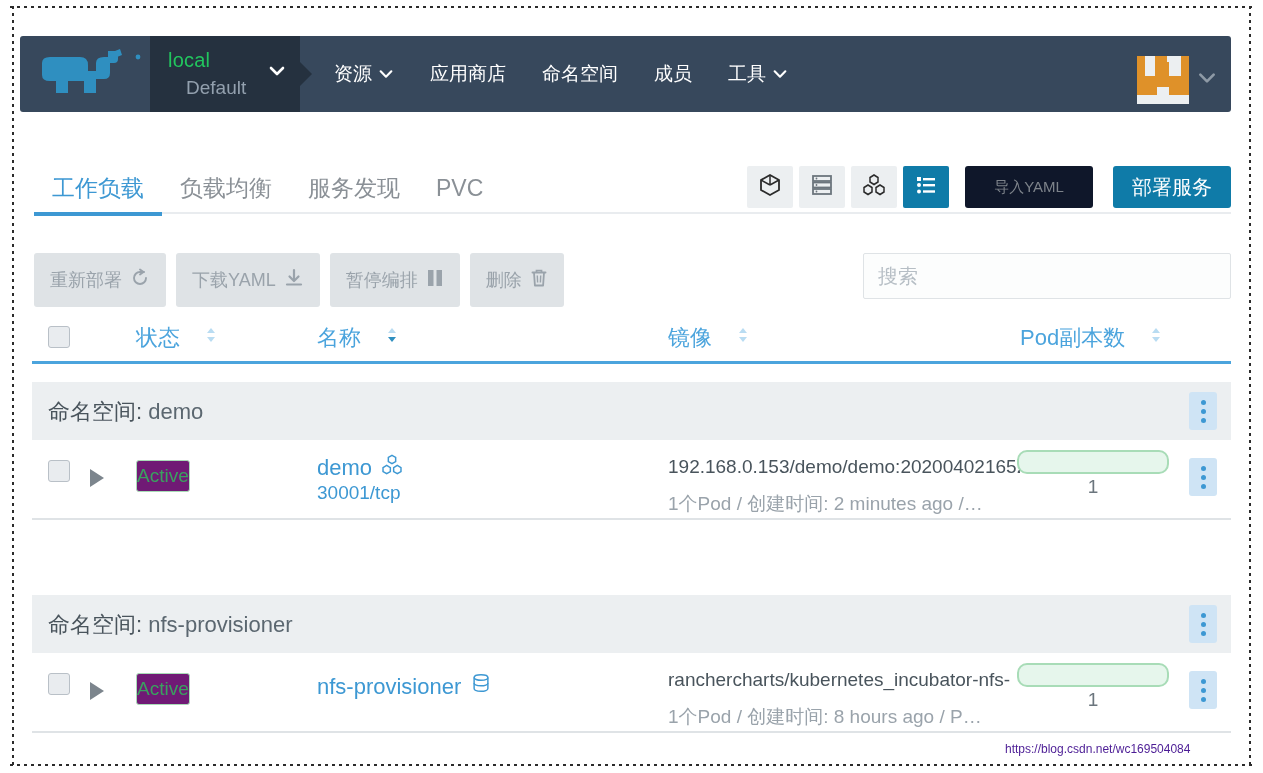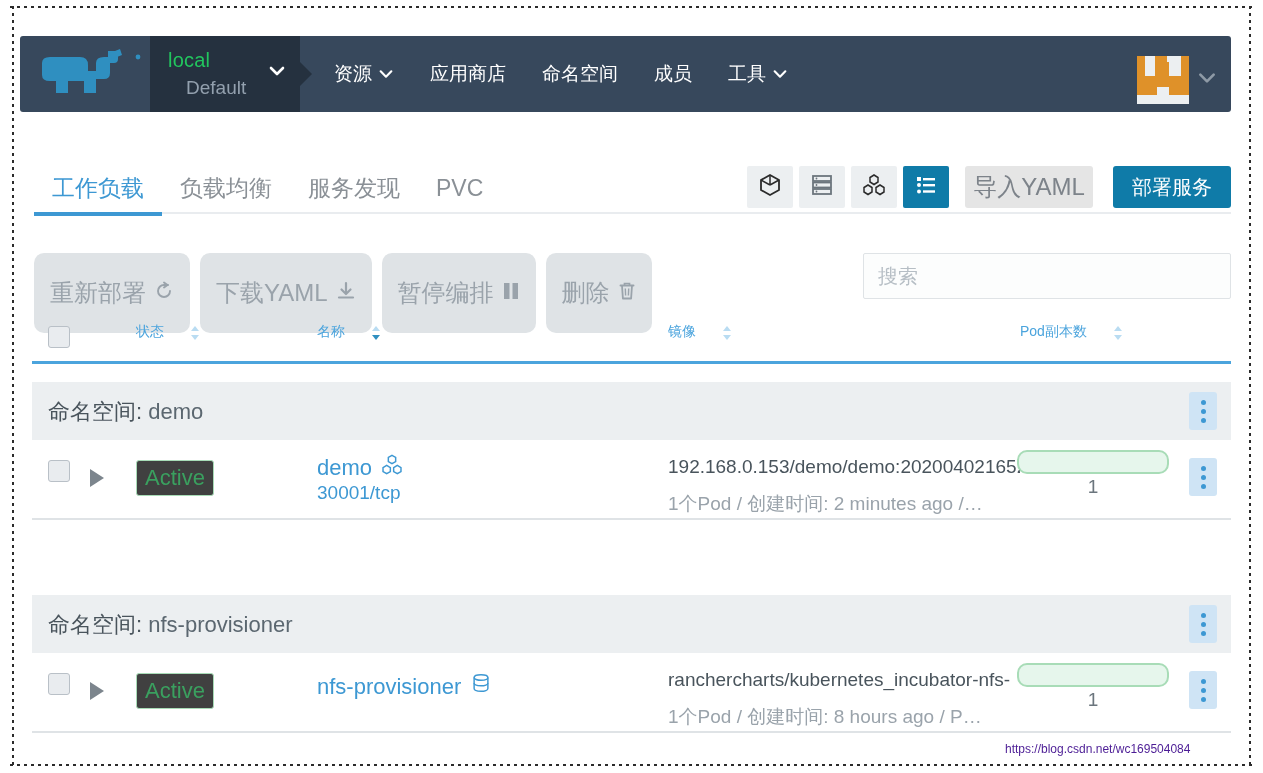--- a/index.html
+++ b/index.html
@@ -190,24 +190,24 @@
     background: #eceff1;
     display: flex; align-items: center; justify-content: center;
     cursor: pointer;
     border-radius: 2px;
   }
   .vt.active { background: #0f7ba8; }
   .btn-import {
     position: absolute;
     right: 138px; top: 6px;
     width: 128px; height: 42px;
-    background: #e5e5e5;
+    background: #0f172a;
     border-radius: 3px;
     color: #7d838a;
-    font-size: 24px;
+    font-size: 15px;
     display: flex; align-items: center; justify-content: center;
     cursor: pointer;
   }
   .btn-deploy {
     position: absolute;
     right: 0px; top: 6px;
     width: 118px; height: 42px;
     background: #0f7ba8;
     border-radius: 3px;
     color: #ffffff;
@@ -219,25 +219,25 @@
   
   .toolbar {
     position: absolute;
     left: 34px; top: 253px;
     display: flex;
     gap: 10px;
   }
   .tbtn {
     height: 46px;
     background: #dfe3e6;
-    border-radius: 10px;
+    border-radius: 3px;
     color: #9aa3ab;
-    font-size: 24px;
+    font-size: 18px;
     display: flex; align-items: center; gap: 8px;
-    padding: 17px 16px;
+    padding: 4px 16px;
     cursor: default;
     white-space: nowrap;
   }
   .searchbox {
     position: absolute;
     right: 32px; top: 253px;
     width: 368px; height: 46px;
     background: #fcfdfd;
     border: 1px solid #dfe3e6;
     border-radius: 2px;
@@ -263,24 +263,24 @@
     width: 1199px;
   }
   .thead {
     height: 48px;
     position: relative;
     border-bottom: 3px solid #4ba4dd;
   }
   .th {
     position: absolute;
     top: 10px;
-    font-size: 14px;
+    font-size: 22px;
     color: #4ba4dd;
     display: flex;
-    align-items: flex-start;
+    align-items: center;
     gap: 24px;
     cursor: pointer;
     white-space: nowrap;
   }
   .chk {
     width: 22px; height: 22px;
     background: #e9ecef;
     border: 1px solid #b9c0c7;
     border-radius: 3px;
     box-sizing: border-box;
@@ -328,24 +328,24 @@
   .datarow .cell { position: absolute; }
   .triangle {
     width: 0; height: 0;
     border-top: 9px solid transparent;
     border-bottom: 9px solid transparent;
     border-left: 14px solid #7c858d;
     cursor: pointer;
   }
   .badge {
     border: 1px solid #a8dcb7;
-    background: #404040;
+    background: #701a75;
     color: #3aa05f;
-    font-size: 22px;
-    padding: 4px 8px;
+    font-size: 19px;
+    padding: 4px 0;
     border-radius: 3px;
     display: inline-block;
     white-space: nowrap;
   }
   .namelink {
     font-size: 22px;
     color: #3d98d3;
     display: flex;
     align-items: center;
     gap: 9px;

